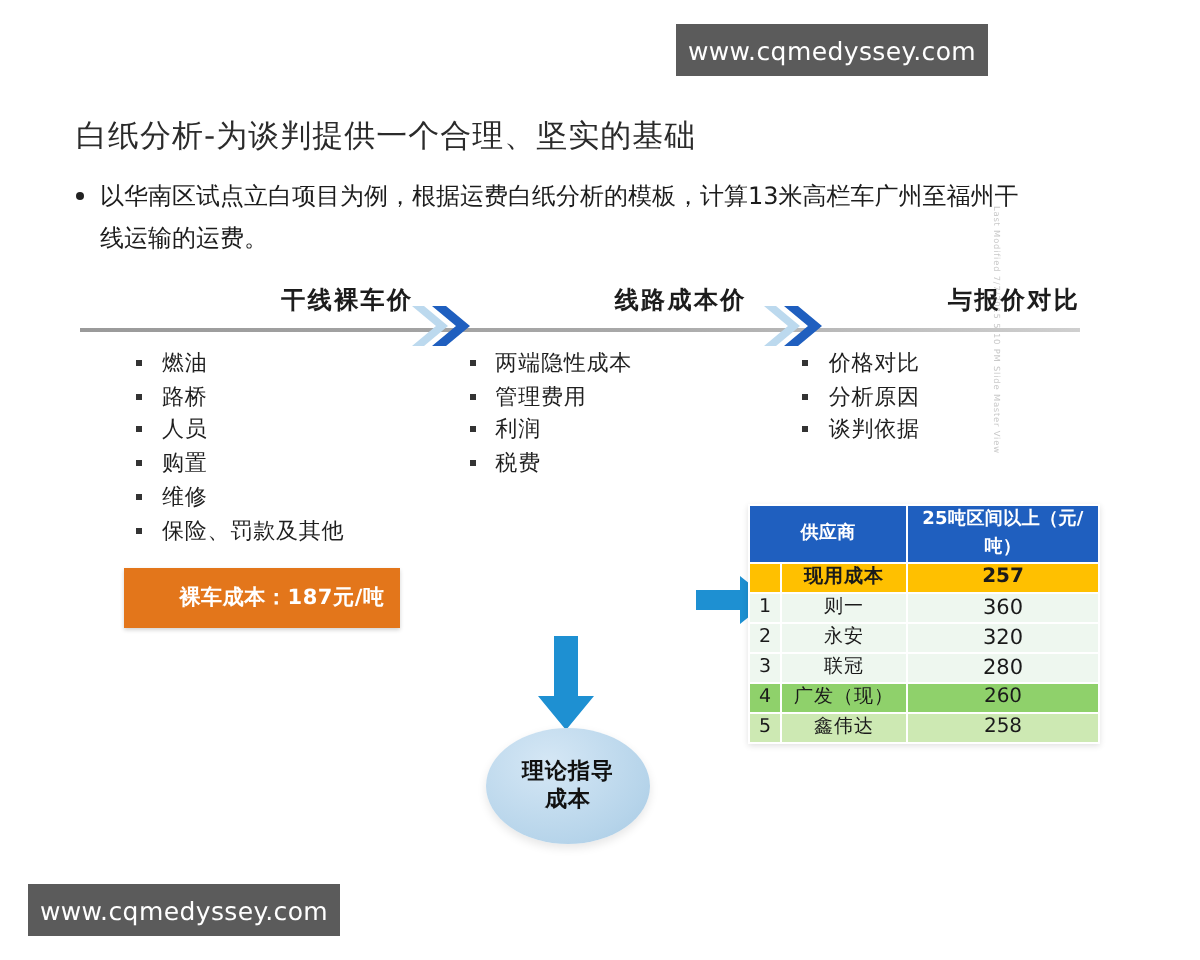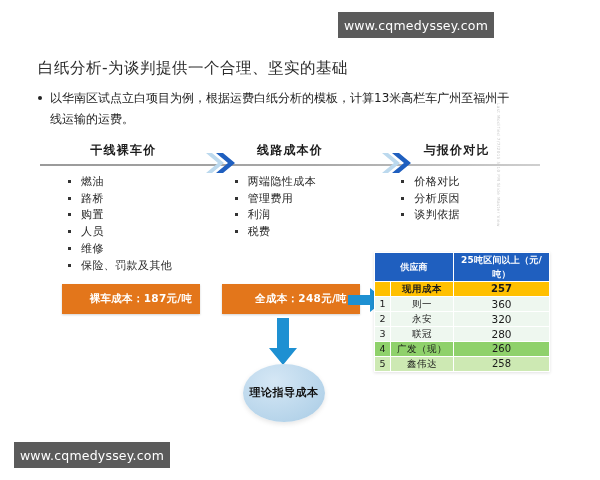--- a/index.html
+++ b/index.html
@@ -89,21 +89,21 @@
 
   
   #stage { position: absolute; left: 40px; top: 142px; width: 500px; }
   #stage-heads {
     position: relative;
     display: flex;
     height: 20px;
   }
   .stage-head {
     flex: 1 1 0;
-    text-align: center;
+    text-align: right;
     font-size: 12px;
     font-weight: bold;
     letter-spacing: 1.2px;
     color: #1c1c1c;
   }
   #stage-rule {
     position: absolute;
     left: 0; top: 22px;
     width: 500px; height: 2px;
     background: linear-gradient(to right,#9a9a9a 0%,#a8a8a8 55%,#cfcfcf 100%);
@@ -170,21 +170,21 @@
   }
 
   
   #oval {
     position: absolute;
     left: 243px; top: 364px;
     width: 82px; height: 58px;
     background: radial-gradient(ellipse at 38% 30%, #d5e7f5 0%, #b6d4ea 70%, #a6c9e3 100%);
     border-radius: 50%;
     display: flex;
-    flex-direction: row;
+    flex-direction: column;
     align-items: center;
     justify-content: center;
     font-size: 11px;
     font-weight: bold;
     color: #111;
     line-height: 1.28;
     letter-spacing: 0.5px;
     box-shadow: 0 2px 5px rgba(0,0,0,0.10);
   }
 
@@ -268,22 +268,22 @@
         <path d="M4 3 L16 13 L4 23 L10 23 L22 13 L10 3 Z" fill="#bcd9ee"></path>
         <path d="M14 3 L26 13 L14 23 L21 23 L33 13 L21 3 Z" fill="#1f5fbf"></path>
       </svg>
     </div>
 
     <div id="stage-lists">
       <div class="stage-col">
         <ul>
           <li>燃油</li>
           <li>路桥</li>
+          <li>人员</li>
           <li>购置</li>
-          <li>人员</li>
           <li>维修</li>
           <li>保险、罚款及其他</li>
         </ul>
       </div>
       <div class="stage-col">
         <ul>
           <li>两端隐性成本</li>
           <li>管理费用</li>
           <li>利润</li>
           <li>税费</li>
@@ -293,21 +293,20 @@
         <ul>
           <li>价格对比</li>
           <li>分析原因</li>
           <li>谈判依据</li>
         </ul>
       </div>
     </div>
   </div>
 
   <div class="cost-box" id="cost-bare">裸车成本：187元/吨</div>
-  <div class="cost-box" id="cost-full">全成本：248元/吨</div>
 
   <div id="arrow-right">
     <svg width="38" height="26" viewBox="0 0 38 26">
       <path d="M0 8 L22 8 L22 1 L37 13 L22 25 L22 18 L0 18 Z" fill="#1e90d2"></path>
     </svg>
   </div>
 
   <div id="arrow-down">
     <svg width="30" height="48" viewBox="0 0 30 48">
       <path d="M9 0 L21 0 L21 30 L29 30 L15 47 L1 30 L9 30 Z" fill="#1e90d2"></path>

